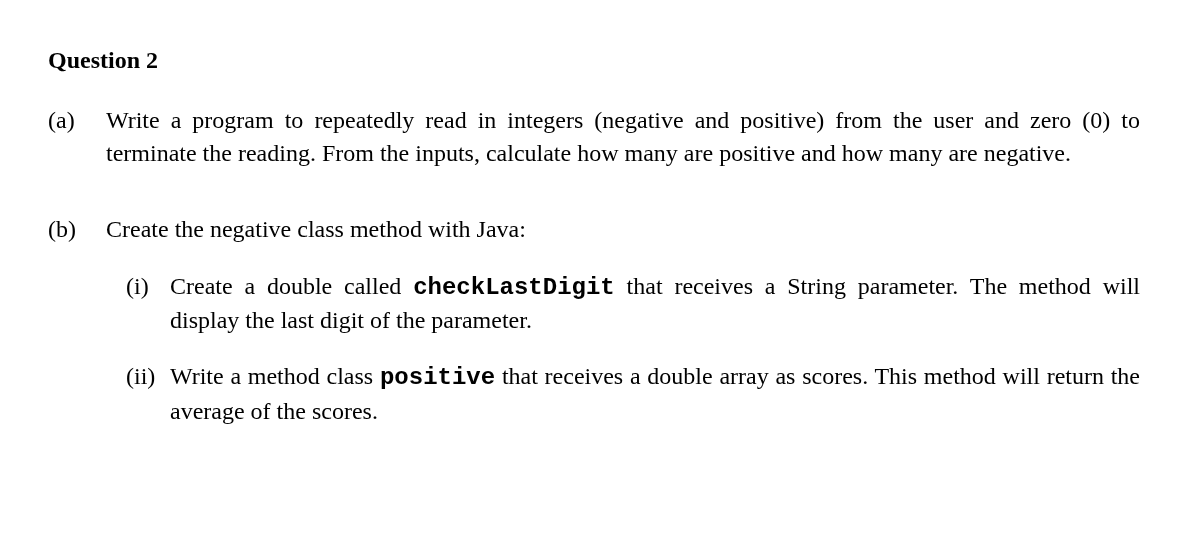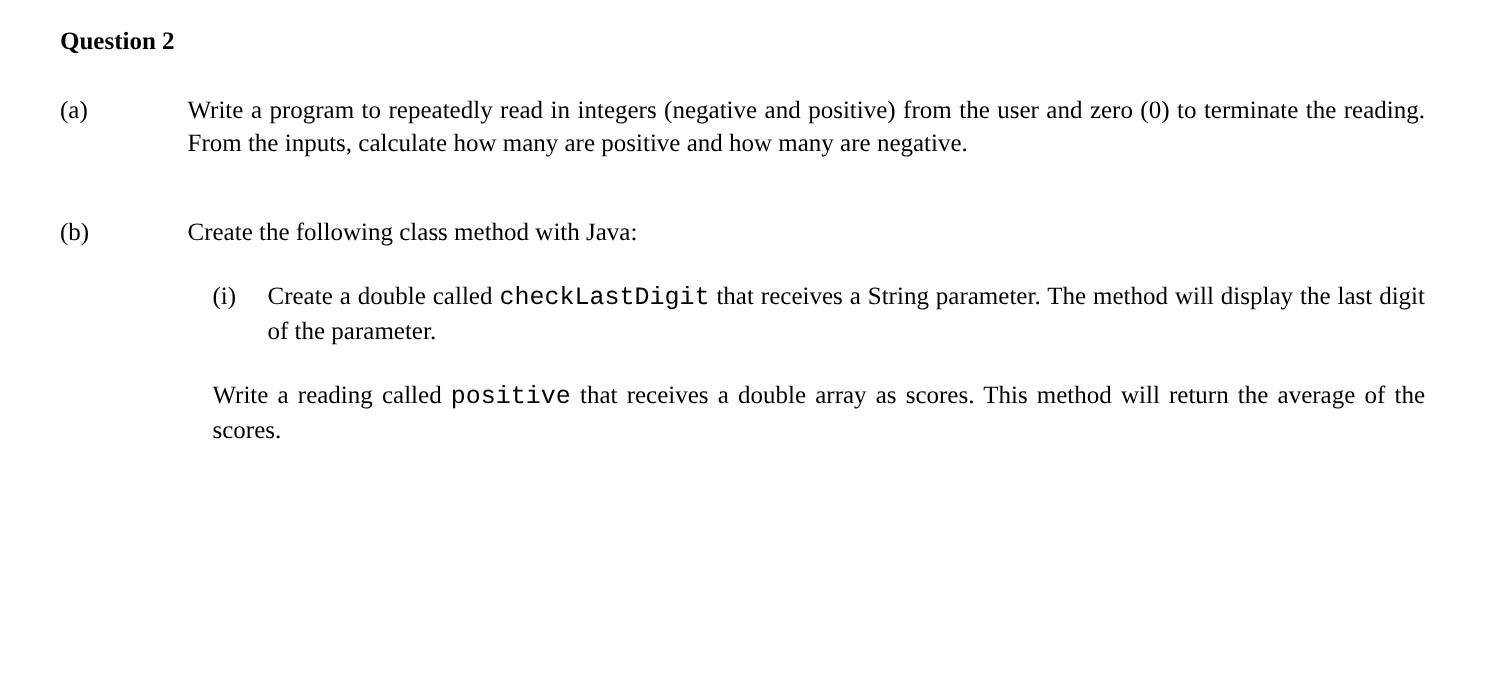--- a/index.html
+++ b/index.html
@@ -5,85 +5,86 @@
   html, body {
     margin: 0;
     padding: 0;
     width: 1200px;
     height: 558px;
     background: #ffffff;
     font-family: "Times New Roman", Times, serif;
     color: #000000;
   }
   .page {
-    padding: 20px 60px 0 48px;
-    font-size: 20px;
+    padding: 44px 60px 0 48px;
+    font-size: 24px;
     line-height: 1.35;
   }
   .q-title {
     font-weight: bold;
     margin-bottom: 28px;
   }
   .part {
     display: flex;
     margin-bottom: 44px;
   }
   .part-label {
     flex: 0 0 58px;
   }
   .part-body {
     flex: 1;
     text-align: justify;
-    margin-left: 44px;
   }
   .sub {
     display: flex;
     margin-top: 24px;
     margin-left: 20px;
   }
   .sub:first-of-type {
     margin-top: 28px;
   }
   .sub-label {
     flex: 0 0 44px;
   }
   .sub-body {
     flex: 1;
     text-align: justify;
   }
   .code {
     font-family: "Courier New", Courier, monospace;
+    font-weight: bold;
   }
 </style>
 </head>
 <body>
 
 <div class="page">
 
   <div class="q-title">Question 2</div>
 
   <div class="part">
     <div class="part-label">(a)</div>
     <div class="part-body">Write a program to repeatedly read in integers (negative and positive) from the user and zero (0) to terminate the reading.  From the inputs, calculate how many are positive and how many are negative.</div>
   </div>
 
   <div class="part">
     <div class="part-label">(b)</div>
     <div class="part-body">
-      <div>Create the following class method with Java:</div>
+      <div>Create the negative class method with Java:</div>
 
       <div class="sub">
         <div class="sub-label">(i)</div>
         <div class="sub-body">
           <span>Create a double called </span><span class="code">checkLastDigit</span><span> that receives a String parameter. The method will display the last digit of the parameter.</span>
         </div>
       </div>
 
       <div class="sub">
+        <div class="sub-label">(ii)</div>
         <div class="sub-body">
-          <span>Write a reading called </span><span class="code">positive</span><span> that receives a double array as scores. This method will return the average of the scores.</span>
+          <span>Write a method class </span><span class="code">positive</span><span> that receives a double array as scores. This method will return the average of the scores.</span>
         </div>
       </div>
 
     </div>
   </div>
 
 </div>
 
 </body></html>

